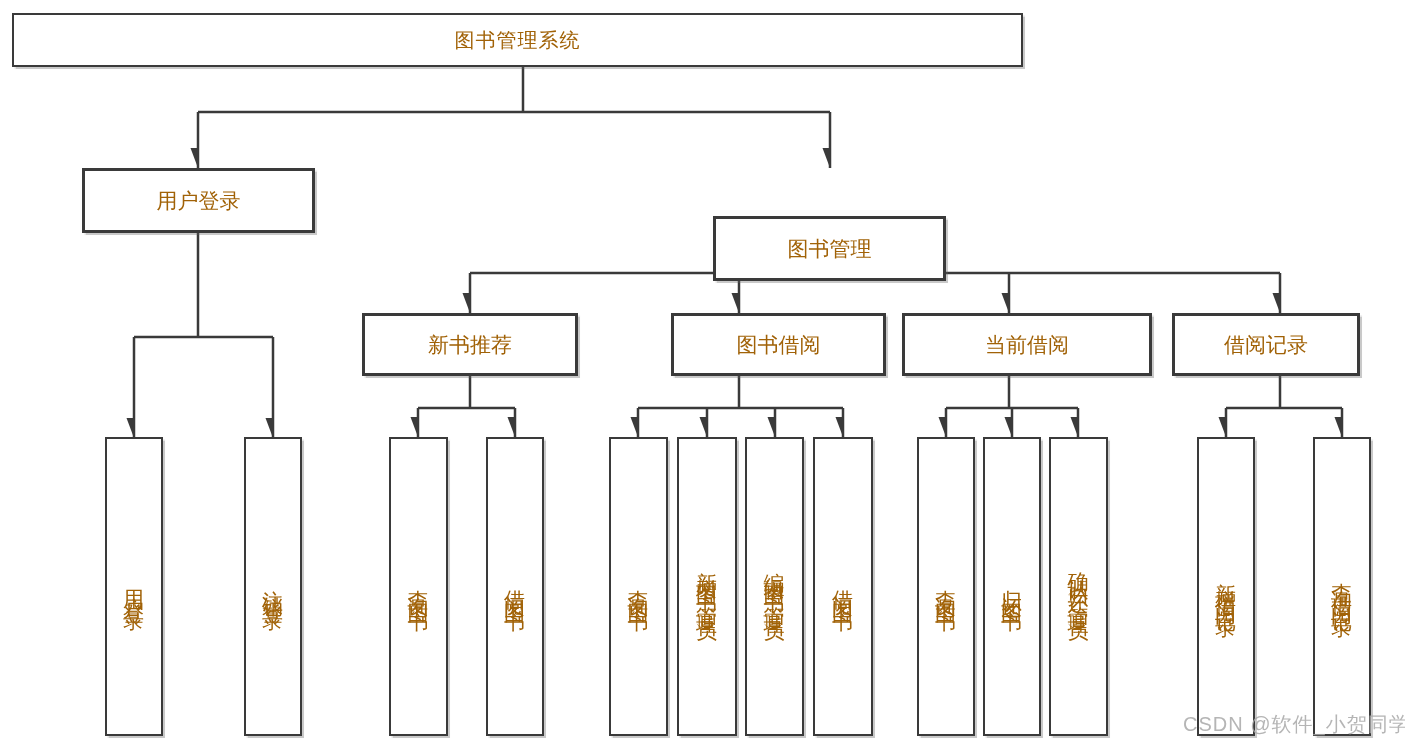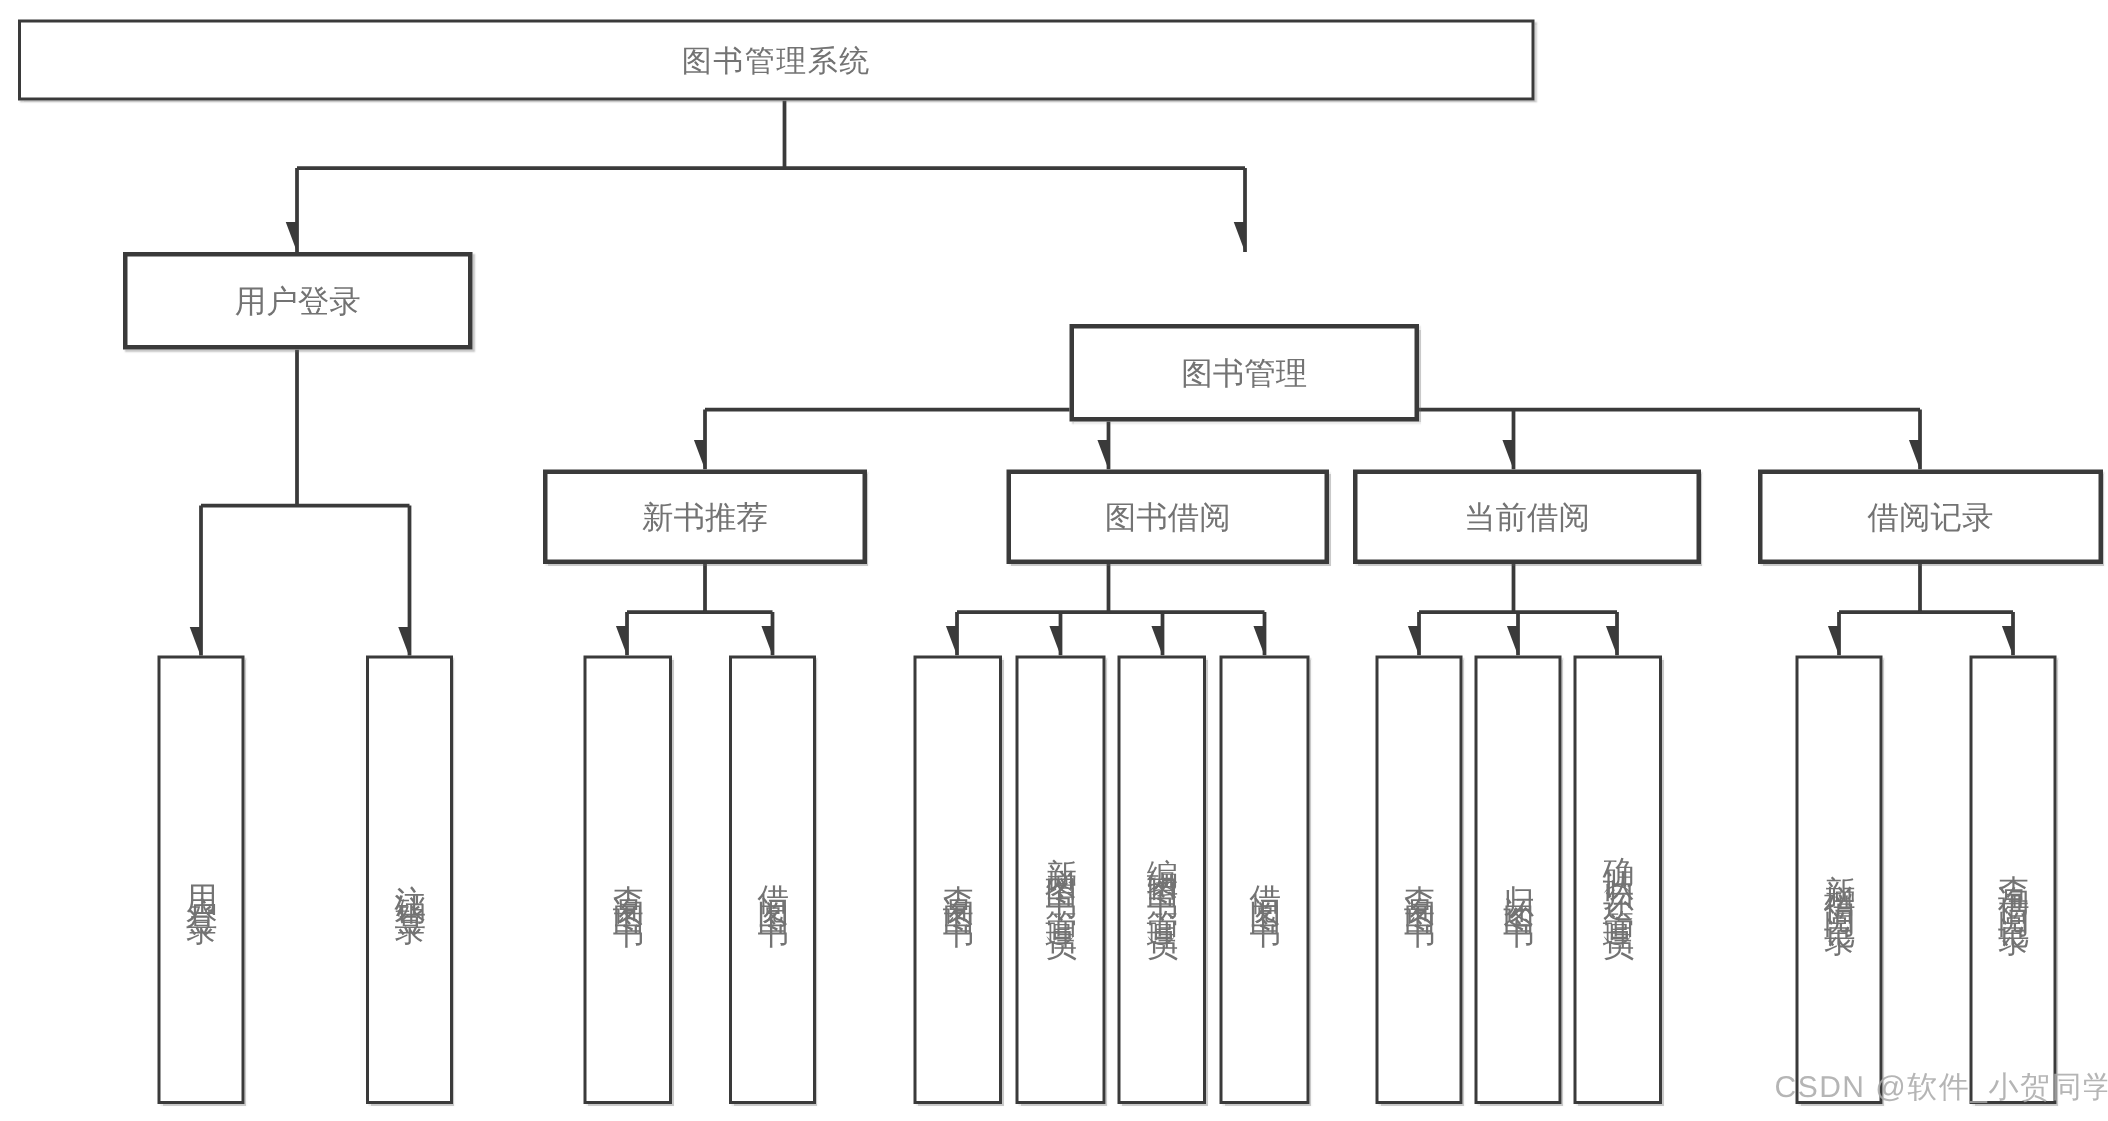--- a/index.html
+++ b/index.html
@@ -18,21 +18,21 @@
     border:3px solid #3a3a3a;
     box-sizing:border-box;
     display:flex;align-items:center;justify-content:center;
     box-shadow:1.5px 1.5px 1px rgba(100,100,100,.35);
     z-index:2;
   }
   .box-root{left:12px;top:13px;width:1011px;height:54px;border-width:2.5px;}
   .box-root .lbl{font-size:20px;letter-spacing:1px;}
   .lvl2{top:168px;width:233px;height:65px;}
   .sec{top:313px;height:63px;font-family:Liberation Mono, monospace;}
-  .lbl{font-size:21px;color:#737373;white-space:nowrap;}
+  .lbl{font-size:21px;color:#a16207;white-space:nowrap;}
   .leaf{
     top:437px;height:299px;border-width:2.5px;
   }
   .leaf .lbl{
     writing-mode:vertical-rl;
     text-orientation:mixed;
     letter-spacing:7px;
     font-size:21px;
     line-height:1;
     white-space:normal;
@@ -104,24 +104,24 @@
   <div class="box lvl2" style="left:713px;margin-top:48px;">
     <span class="lbl">图书管理</span>
   </div>
 
   <div class="box sec" style="left:362px;width:216px;">
     <span class="lbl">新书推荐</span>
   </div>
   <div class="box sec" style="left:632px;width:215px;margin-left:39px;">
     <span class="lbl">图书借阅</span>
   </div>
-  <div class="box sec" style="left:902px;width:232px;">
+  <div class="box sec" style="left:902px;width:250px;">
     <span class="lbl">当前借阅</span>
   </div>
-  <div class="box sec" style="left:1172px;width:230px;">
+  <div class="box sec" style="left:1172px;width:188px;">
     <span class="lbl">借阅记录</span>
   </div>
 
   <div class="box leaf" style="left:105px;width:58px;">
     <span class="lbl">用户登录</span>
   </div>
   <div class="box leaf" style="left:244px;width:58px;">
     <span class="lbl">注销登录</span>
   </div>
 

